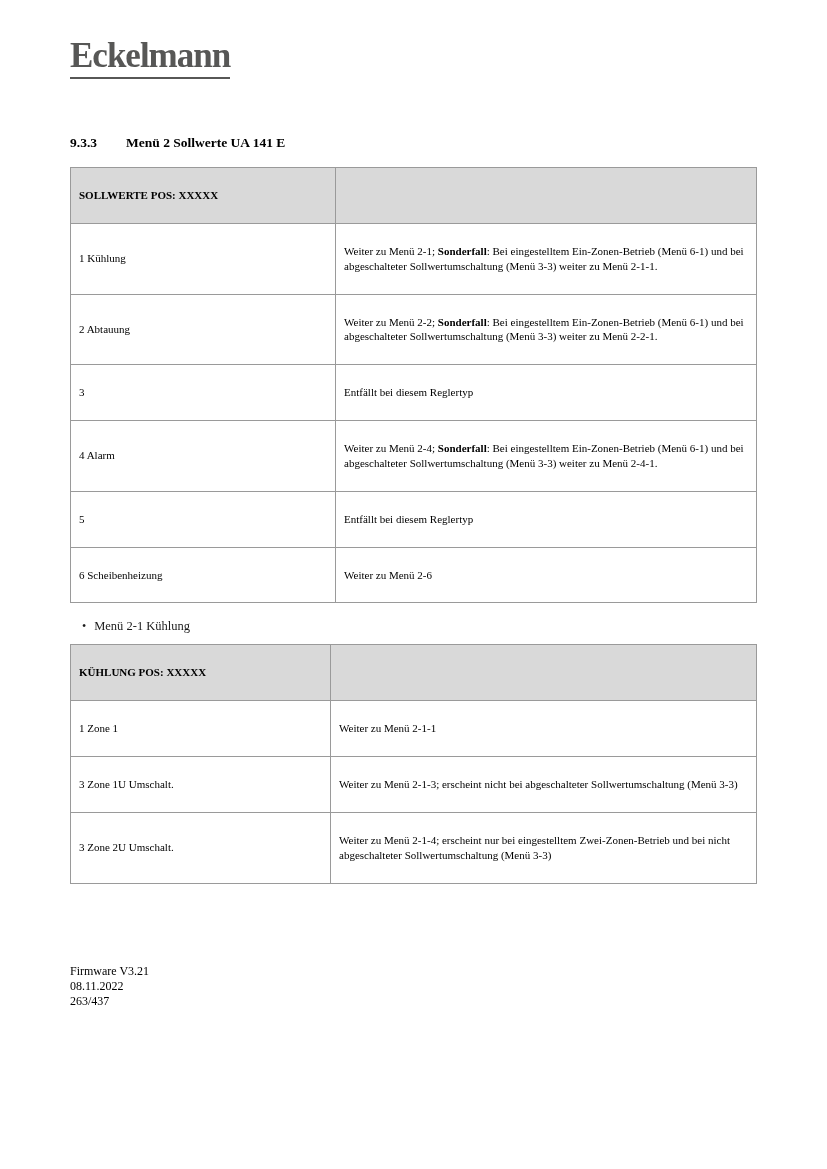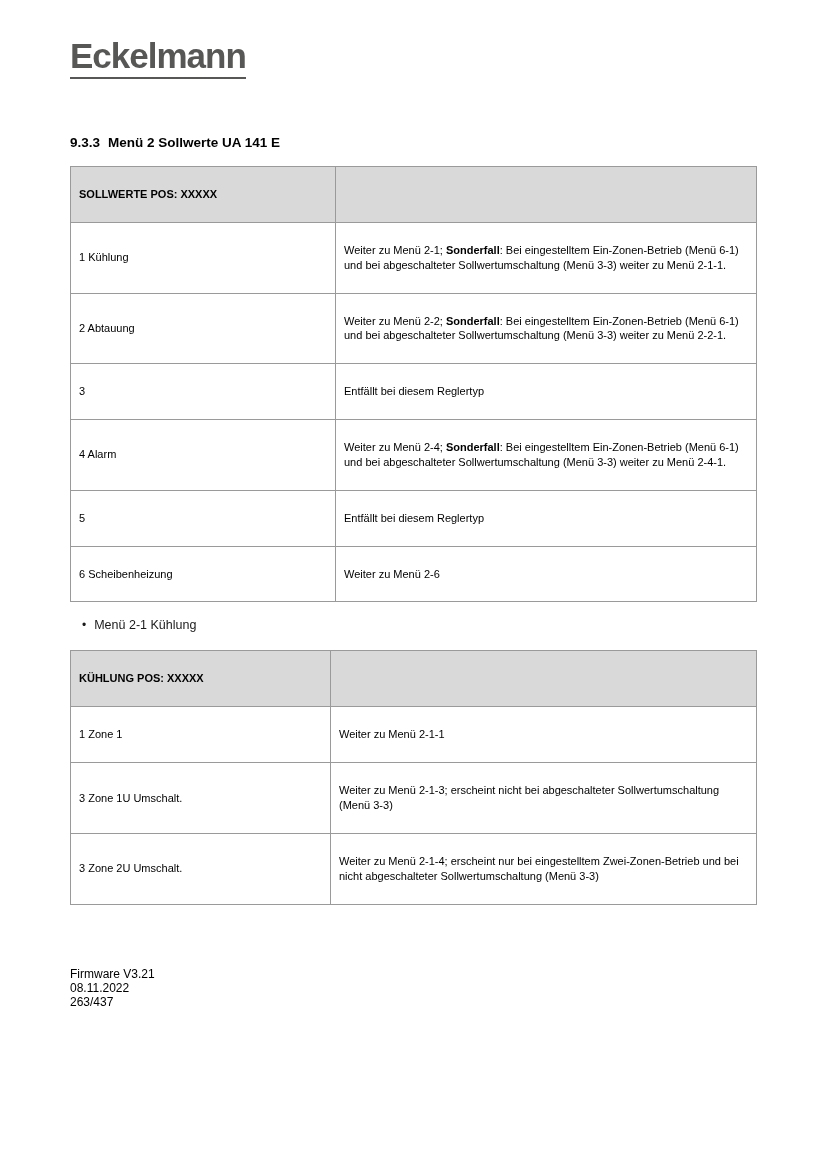--- a/index.html
+++ b/index.html
@@ -9,20 +9,21 @@
     height: 1169px;
     position: relative;
     font-family: "Liberation Sans", "DejaVu Sans", sans-serif;
     color: #1a1a1a;
     overflow: hidden;
   }
   .page {
     position: relative;
     width: 827px;
     height: 1041px;
+    font-family: Liberation Serif, serif;
   }
   .content {
     padding: 38px 70px 0 70px;
   }
   
   .logo {
     display: inline-block;
     font-size: 35px;
     font-weight: bold;
     color: #575756;
@@ -32,21 +33,21 @@
     padding-bottom: 4px;
   }
   
   .heading {
     margin-top: 56px;
     font-size: 13.5px;
     font-weight: bold;
     color: #000;
     display: flex;
   }
-  .heading .num { margin-right: 8px; }
+  .heading .num { margin-right: 29px; }
   
   table.doc-table {
     margin-top: 16px;
     width: 687px;
     border-collapse: collapse;
     table-layout: fixed;
     font-size: 11px;
     line-height: 1.35;
     color: #000;
   }
@@ -66,21 +67,21 @@
   .b { font-weight: bold; }
   
   .bullet-line {
     margin-top: 16px;
     margin-left: 12px;
     font-size: 12.5px;
     display: flex;
     align-items: baseline;
   }
   .bullet-line .marker { margin-right: 8px; font-size: 12px; }
-  .bullet-line + table.doc-table { margin-top: 18px; }
+  .bullet-line + table.doc-table { margin-top: 10px; }
   
   .footer {
     position: absolute;
     left: 70px;
     right: 70px;
     bottom: 32px;
     display: grid;
     grid-template-columns: 1fr;
     font-size: 12px;
     color: #000;

